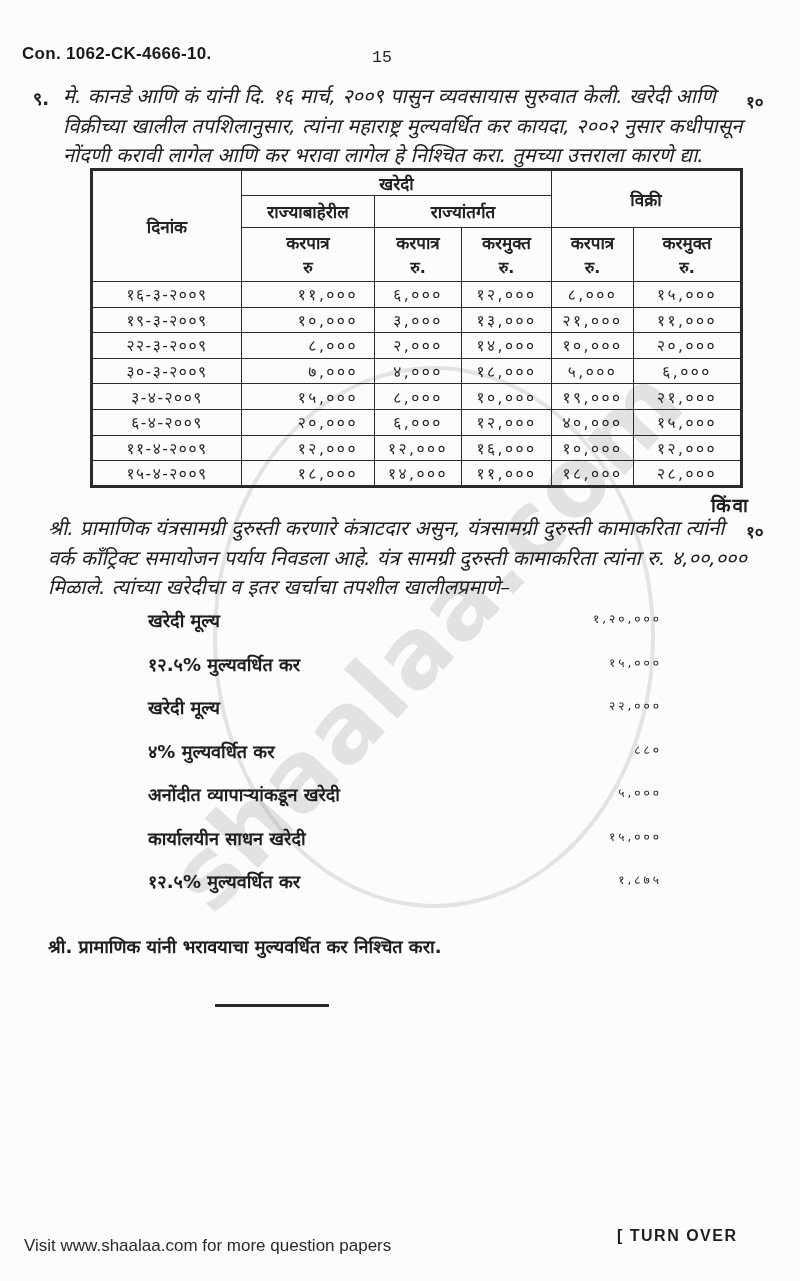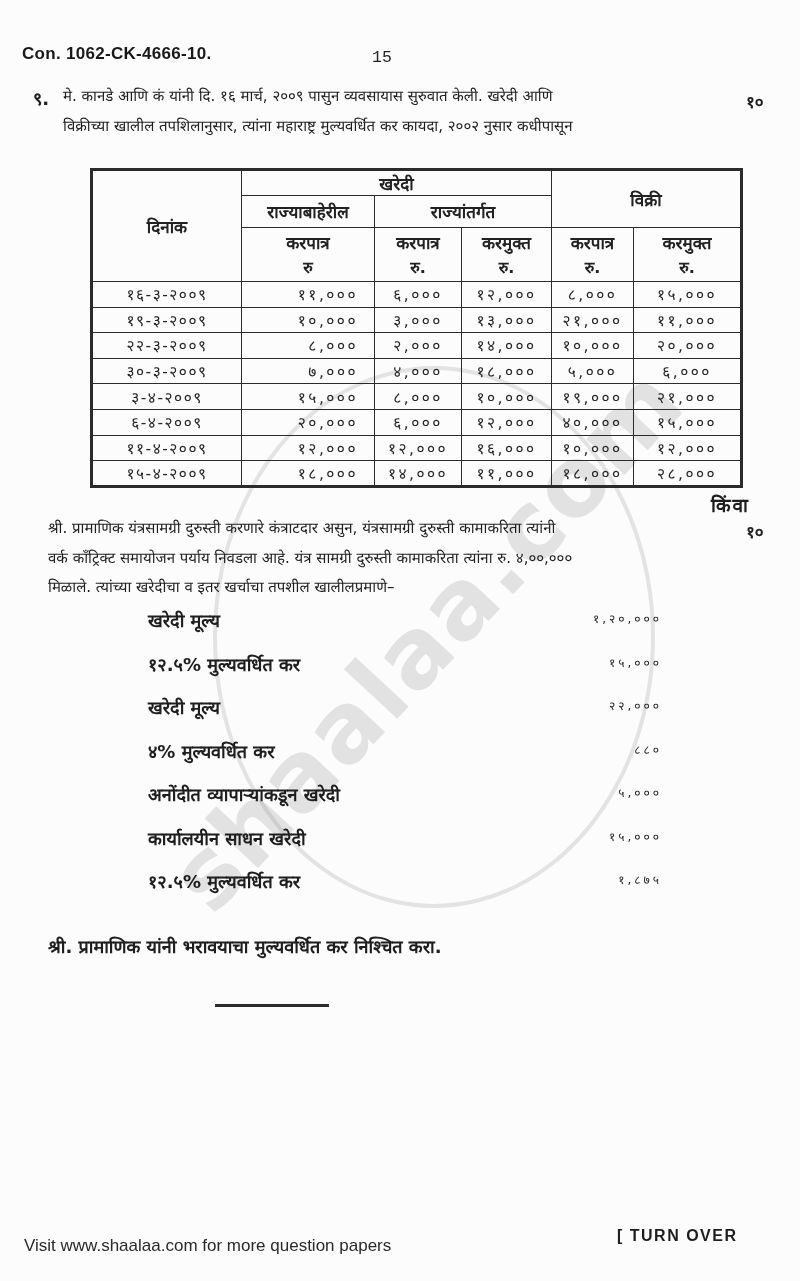--- a/index.html
+++ b/index.html
@@ -44,21 +44,21 @@
     font-weight: bold; font-size: 17px; letter-spacing: 0.3px; color: #191919;
   }
   .page-number {
     position: absolute; left: 372px; top: 48px;
     font-family: Liberation Mono, monospace;
     font-size: 16.5px; color: #222;
   }
   
   .q1-number { position: absolute; left: 33px; top: 86px; font-size: 18px; font-weight: 600; }
   .q1-text { position: absolute; left: 63px; top: 82px; width: 690px; }
-  .q-line { font-size: 15px; line-height: 29.5px; white-space: nowrap; font-weight: 500; }
+  .q-line { font-size: 20px; line-height: 29.5px; white-space: nowrap; font-weight: 500; font-style: italic; }
   .q1-marks { position: absolute; left: 746px; top: 90px; font-size: 17px; font-weight: 700; }
   .q2-text { position: absolute; left: 48px; top: 514px; width: 700px; }
   .q2-marks { position: absolute; left: 746px; top: 520px; font-size: 17px; font-weight: 700; }
   
   .vat-table {
     position: absolute; left: 90px; top: 168px;
     width: 650px;
     border-collapse: collapse;
     table-layout: fixed;
   }
@@ -121,20 +121,21 @@
 
   <div class="content">
 
     <div class="doc-code">Con. 1062-CK-4666-10.</div>
     <div class="page-number">15</div>
 
     <div class="q1-number">९.</div>
     <div class="q1-text">
       <div class="q-line">मे. कानडे आणि कं यांनी दि. १६ मार्च, २००९ पासुन व्यवसायास सुरुवात केली.  खरेदी आणि</div>
       <div class="q-line">विक्रीच्या खालील तपशिलानुसार, त्यांना महाराष्ट्र मुल्यवर्धित कर कायदा, २००२ नुसार कधीपासून</div>
+      <div class="q-line">नोंदणी करावी लागेल आणि कर भरावा लागेल हे निश्चित करा.  तुमच्या उत्तराला कारणे द्या.</div>
     </div>
     <div class="q1-marks">१०</div>
 
     <table class="vat-table">
       <colgroup>
         <col style="width:150px">
           <col style="width:133px">
           <col style="width:87px">
         <col style="width:90px">
           <col style="width:82px">

